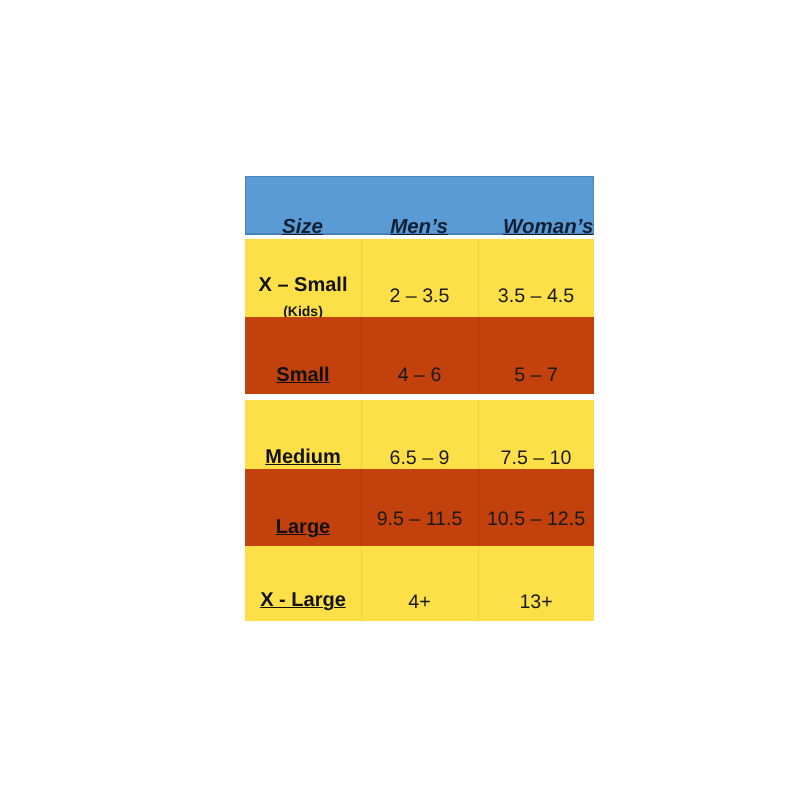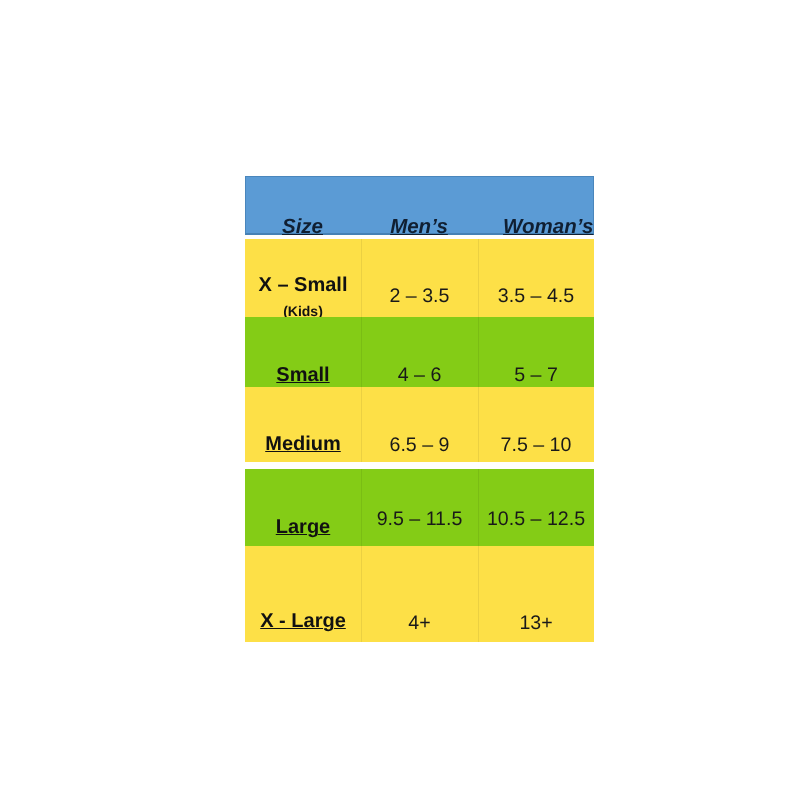--- a/index.html
+++ b/index.html
@@ -50,27 +50,27 @@
   }
 
   
   .c1 { left: 0px;   width: 116px; }
   .c2 { left: 116px; width: 117px; }
   .c3 { left: 233px; width: 116px; text-align: right; }
 
   
   .row { position: absolute; left: 0; width: 349px; }
   .row.blue  { background: #fde047; }
-  .row.white { background: #84cc16; }
+  .row.white { background: #c2410c; }
 
   #row-1 { top: 63px;  height: 78px; }
   #row-2 { top: 141px; height: 77px; }
-  #row-3 { top: 211px; height: 75px; }
+  #row-3 { top: 224px; height: 75px; }
   #row-4 { top: 293px; height: 77px; }
-  #row-5 { top: 370px; height: 96px; }
+  #row-5 { top: 370px; height: 75px; }
 
   .vdiv {
     position: absolute; top: 0; bottom: 0;
     width: 1px; background: rgba(0,0,0,0.07);
   }
   .vdiv.d1 { left: 116px; }
   .vdiv.d2 { left: 233px; }
 
   .cell {
     position: absolute;

